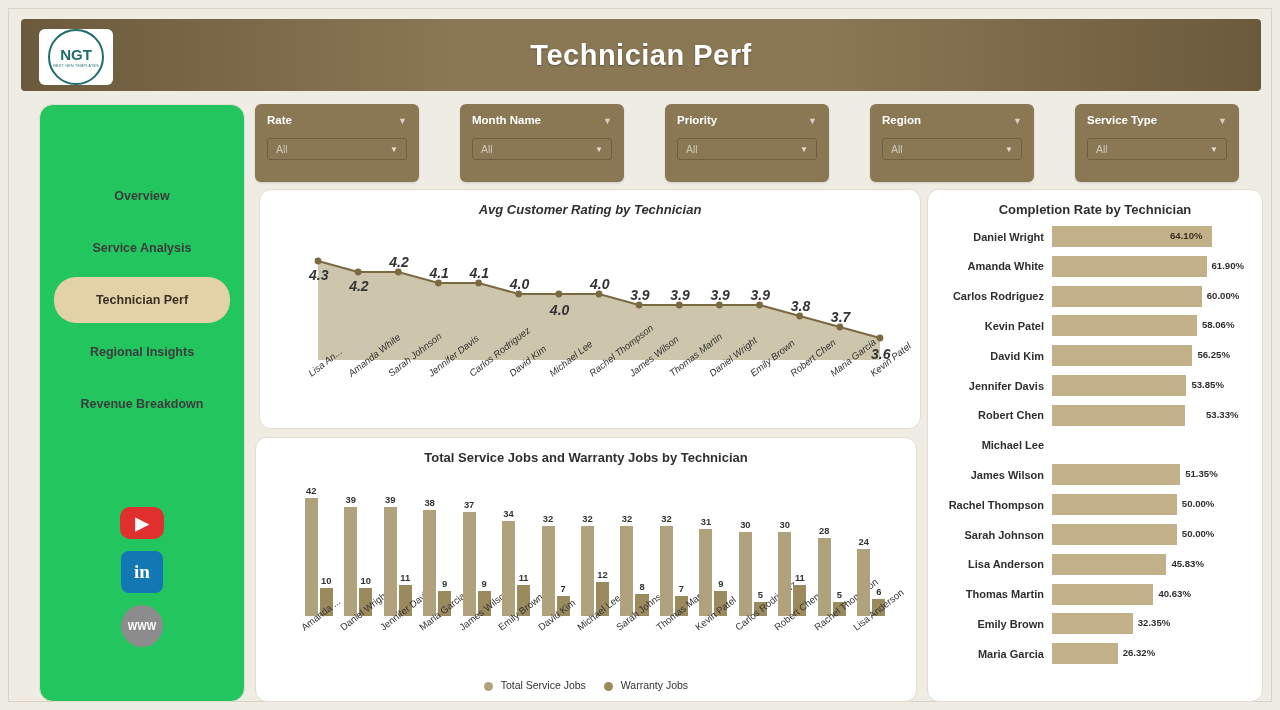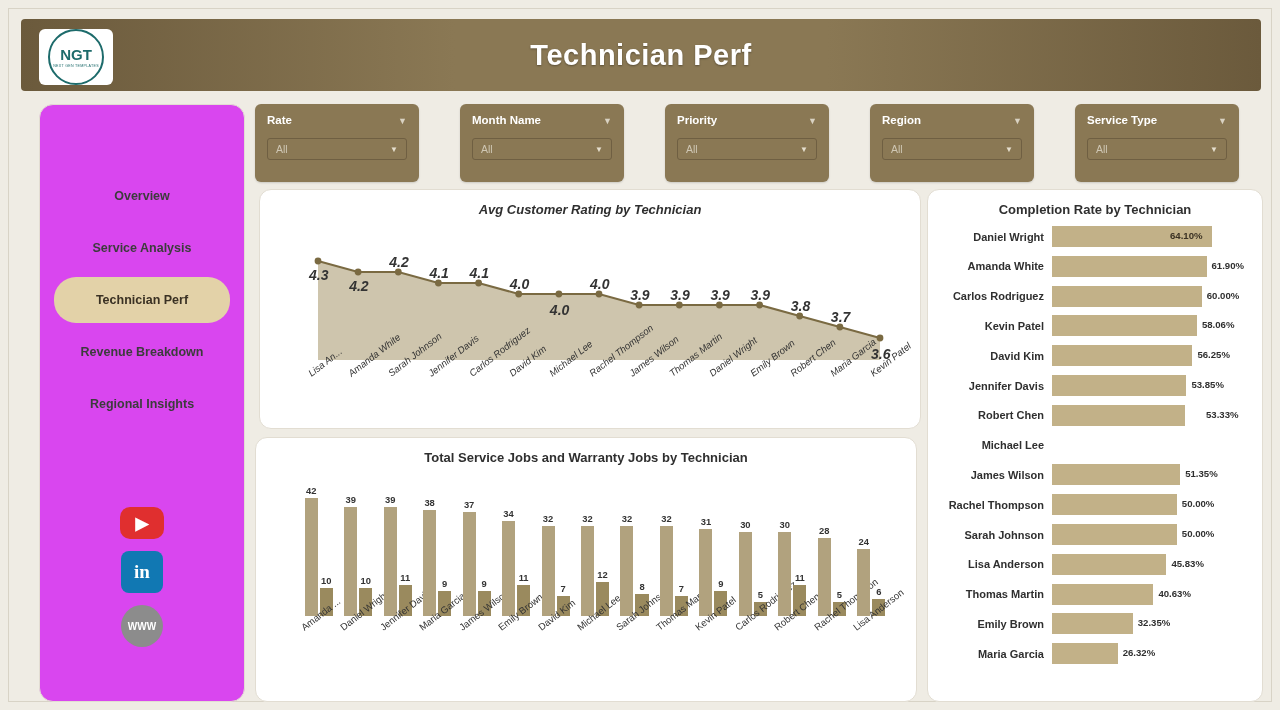--- a/index.html
+++ b/index.html
@@ -37,21 +37,21 @@
     border:2px solid #1d6b6b;
     display:flex;flex-direction:column;align-items:center;justify-content:center;
     background:#ffffff;
   }
   .logo-text{font-size:15px;font-weight:bold;color:#1d6b6b;line-height:1;}
   .logo-sub{font-size:3.6px;color:#1d6b6b;letter-spacing:.3px;margin-top:2px;}
 
   
   .sidebar{
     position:absolute;left:30px;top:95px;width:204px;height:596px;
-    background:#d946ef;border:1px solid #e2ddd2;border-radius:14px;
+    background:#22c55e;border:1px solid #e2ddd2;border-radius:14px;
   }
   .nav{position:absolute;left:0;top:62px;width:100%;}
   .nav-item{
     height:46px;margin:6px 14px;border-radius:22px;
     display:flex;align-items:center;justify-content:center;
     font-size:12.5px;font-weight:bold;color:#3c3c3c;cursor:pointer;
   }
   .nav-item.active{background:#e3d2a8;color:#3a3123;}
   .socials{position:absolute;left:0;top:390px;width:100%;}
   .social{
@@ -146,24 +146,24 @@
       <div class="nav-item">
         <span>Overview</span>
       </div>
       <div class="nav-item">
         <span>Service Analysis</span>
       </div>
       <div class="nav-item active">
         <span>Technician Perf</span>
       </div>
       <div class="nav-item">
+        <span>Regional Insights</span>
+      </div>
+      <div class="nav-item">
         <span>Revenue Breakdown</span>
-      </div>
-      <div class="nav-item">
-        <span>Regional Insights</span>
       </div>
     </div>
     <div class="socials">
       <div class="social s-youtube">
         <span>▶</span>
       </div>
       <div class="social s-linkedin">
         <span>in</span>
       </div>
       <div class="social s-web">
@@ -342,20 +342,30 @@
         <div class="bar warranty" style="left: 576.827px; width: 13.024px; height: 14px; bottom: 50px;"></div>
         <div class="bval" style="left: 557.803px; width: 21.024px; top: 58.6px;">28</div>
         <div class="bval" style="left: 572.827px; width: 21.024px; top: 123px;">5</div>
         <div class="xlbl" style="left: 555.803px; top: 158px;">Rachel Thompson</div>
         <div class="bar" style="left: 601.269px; width: 13.024px; height: 67.2px; bottom: 50px;"></div>
         <div class="bar warranty" style="left: 616.293px; width: 13.024px; height: 16.8px; bottom: 50px;"></div>
         <div class="bval" style="left: 597.269px; width: 21.024px; top: 69.8px;">24</div>
         <div class="bval" style="left: 612.293px; width: 21.024px; top: 120.2px;">6</div>
         <div class="xlbl" style="left: 595.269px; top: 158px;">Lisa Anderson</div>
       </div>
+    <div class="legend">
+      <div>
+        <span class="dot" style="background:#b1a27e"></span>
+        <span>Total Service Jobs</span>
+      </div>
+      <div>
+        <span class="dot" style="background:#9a8a5e"></span>
+        <span>Warranty Jobs</span>
+      </div>
+    </div>
   </div>
 
   <div class="card" id="comp-card">
     <div class="card-title">Completion Rate by Technician</div>
     <div id="comp-area" style="position:absolute;left:0;top:32px;width:334px;height:470px;">
         <div class="comp-row" style="top: 0px;">
           <div class="comp-name">Daniel Wright</div>
           <div class="comp-track">
             <div class="comp-bar" style="width: 160px;"></div>
             <div class="comp-val inside" style="left: 118px;">64.10%</div>

